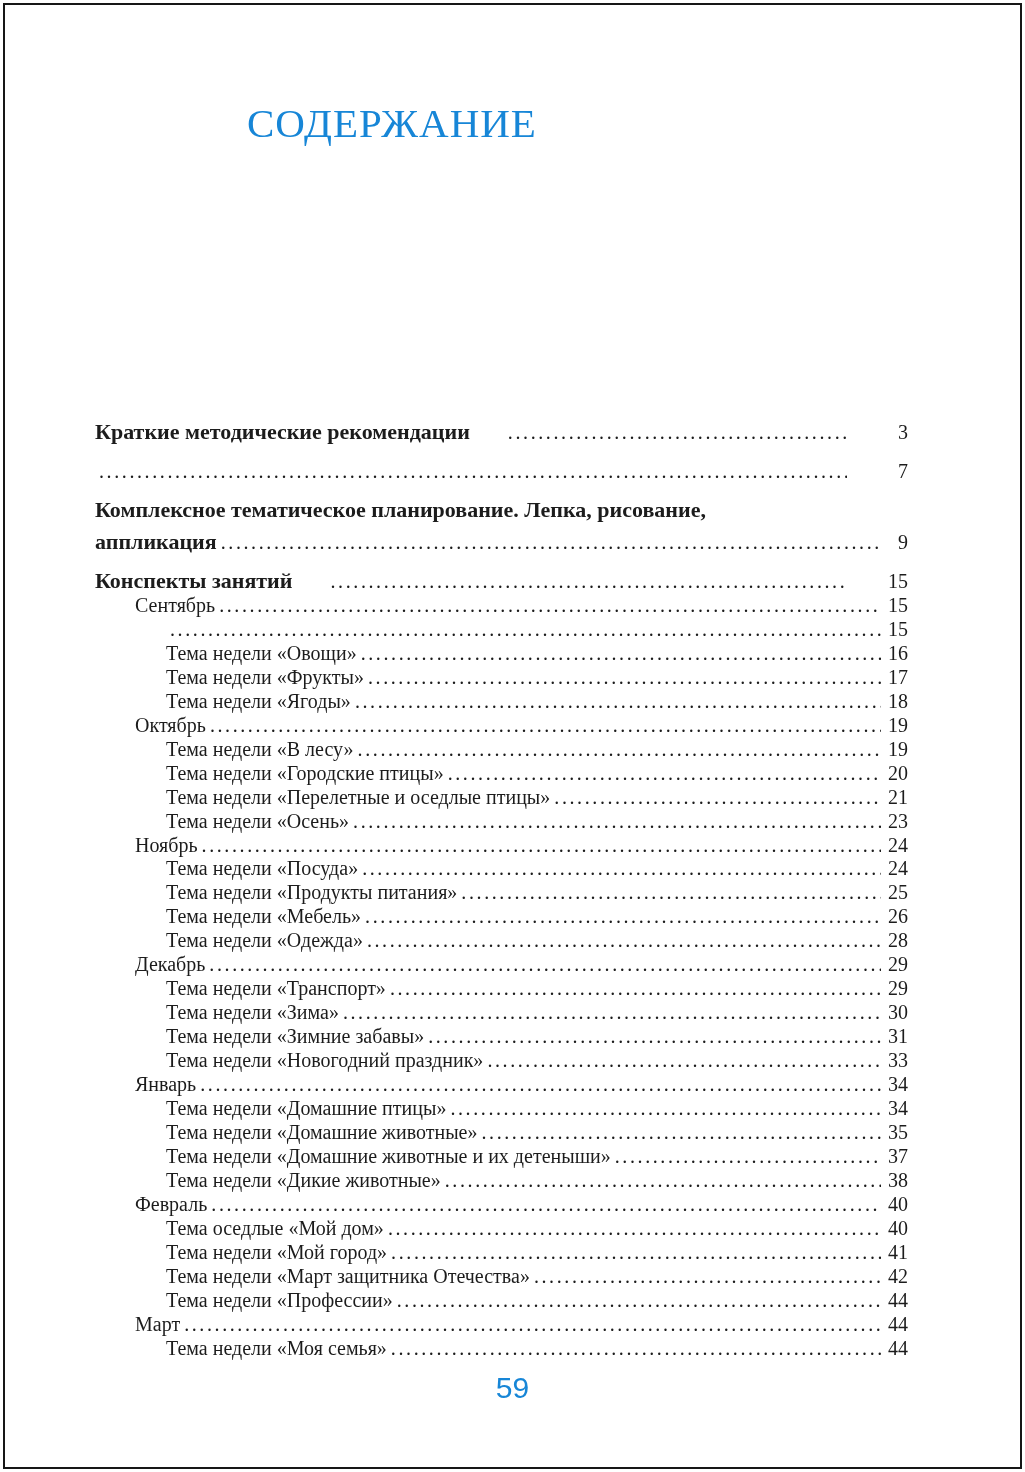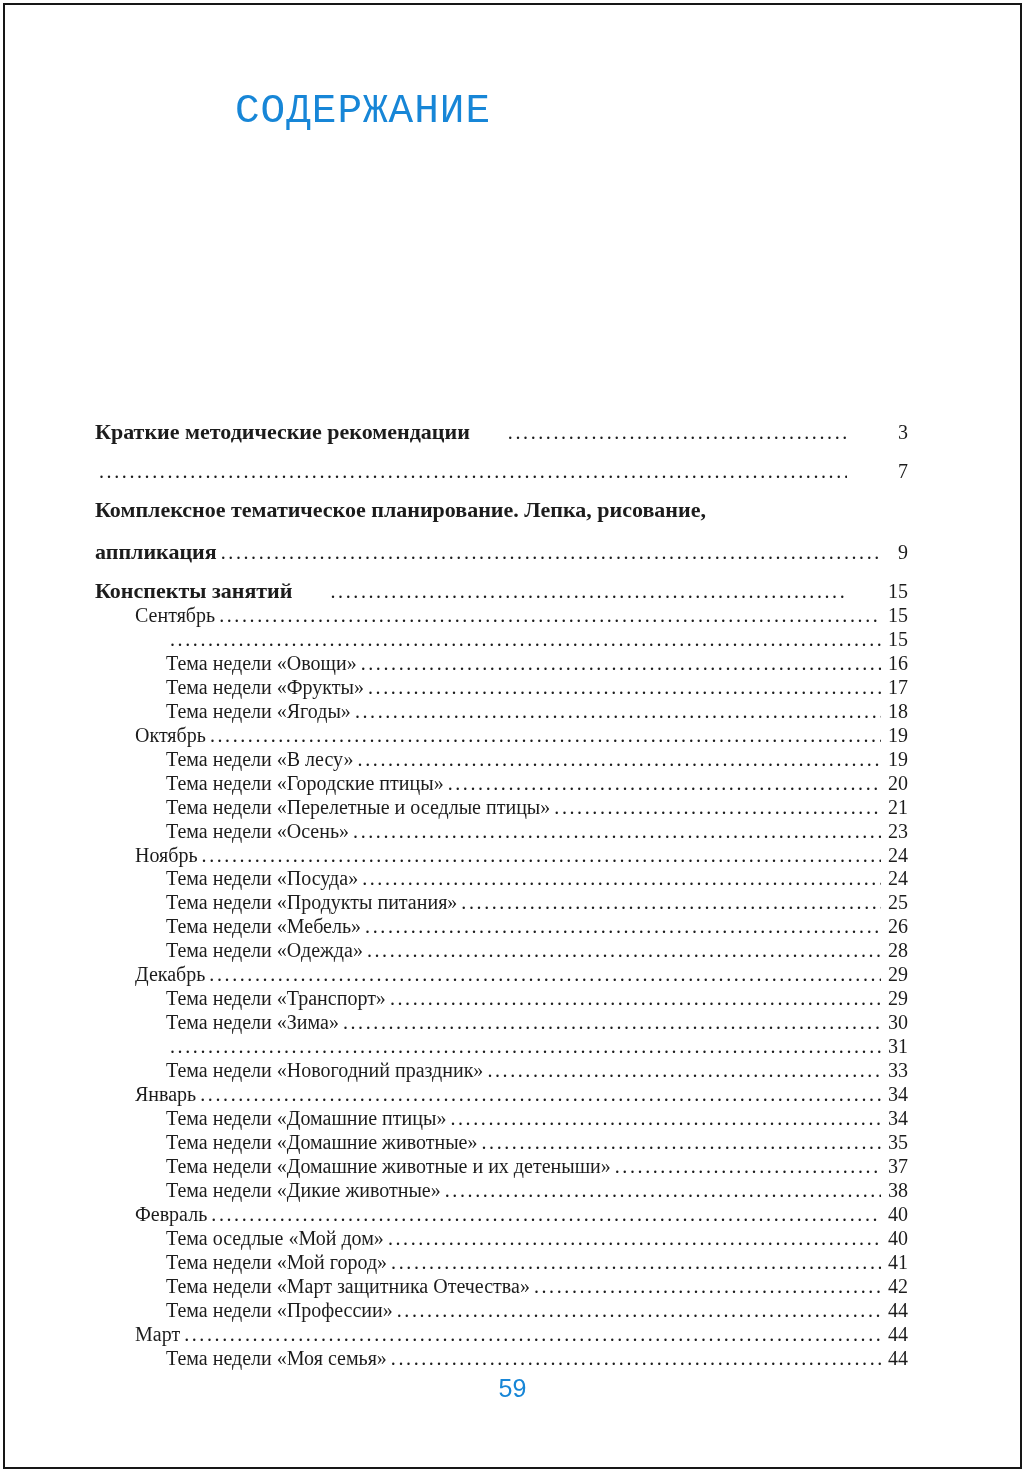--- a/index.html
+++ b/index.html
@@ -8,57 +8,57 @@
     font-family: "Liberation Serif", "DejaVu Serif", serif;
   }
   .sheet {
     position: absolute; inset: 0; background: #ffffff;
   }
   .frame {
     position: absolute; inset: 3px; border: 2px solid #161616;
     pointer-events: none;
   }
   .title {
-    position: absolute; left: 235px; top: 90px; margin: 0;
-    font-family: Liberation Mono, monospace;
+    position: absolute; left: 235px; top: 90px; margin: 12px;
+    font-family: Liberation Serif, serif;
     font-weight: normal; font-size: 41px; line-height: 42px;
     letter-spacing: 1px; color: var(--accent, #1786d7);
   }
   .toc {
     position: absolute; left: 95px; right: 117px; top: 419px;
     color: var(--ink, #1c1c1c);
   }
   .toc-row {
     display: flex; align-items: baseline;
     font-size: 20px; line-height: 23.95px; color: var(--ink, #1c1c1c);
   }
   .toc-row.lvl1 { padding-left: 40px; }
   .toc-row.lvl2 { padding-left: 71px; }
   .toc-row.bold {
     font-weight: bold; font-size: 22px; line-height: 26px; margin-top: 13px; gap: 34px;
   }
   .toc-row.bold:first-child { margin-top: 0; }
   .toc-row.two-line { display: block; }
   .toc-row.two-line .l1 { white-space: nowrap; }
-  .toc-row.two-line .l2 { display: flex; align-items: center; margin-top: 16px; }
+  .toc-row.two-line .l2 { display: flex; align-items: center; margin-top: 6px; }
   .toc-label { white-space: nowrap; }
   .toc-fill {
     flex: 1 1 auto; overflow: hidden; white-space: nowrap;
     margin: 0 3px 0 4px;
     font-weight: normal; font-size: 20px; letter-spacing: 2.6px;
     color: var(--ink, #1c1c1c);
   }
   .toc-page {
     flex: 0 0 auto; min-width: 24px; text-align: right;
     font-weight: normal; font-size: 20px;
   }
   .folio {
     position: absolute; top: 1374px; left: 0; right: 0; text-align: center;
     font-family: "Liberation Sans", "DejaVu Sans", sans-serif;
-    font-size: 25px; line-height: 28px; color: var(--accent, #1786d7);
+    font-size: 30px; line-height: 28px; color: var(--accent, #1786d7);
   }
 </style>
 </head>
 <body>
 
 <div class="sheet">
   <div class="frame"></div>
   <h1 class="title">СОДЕРЖАНИЕ</h1>
   <div class="toc" id="toc">
       <div class="toc-row lvl0 bold">
@@ -166,20 +166,21 @@
         <span class="toc-label">Тема недели «Транспорт»</span>
         <span class="toc-fill">....................................................................................................................................................................................................................................................................</span>
         <span class="toc-page">29</span>
       </div>
       <div class="toc-row lvl2">
         <span class="toc-label">Тема недели «Зима»</span>
         <span class="toc-fill">....................................................................................................................................................................................................................................................................</span>
         <span class="toc-page">30</span>
       </div>
       <div class="toc-row lvl2">
+        <span class="toc-label">Тема недели «Зимние забавы»</span>
         <span class="toc-fill">....................................................................................................................................................................................................................................................................</span>
         <span class="toc-page">31</span>
       </div>
       <div class="toc-row lvl2">
         <span class="toc-label">Тема недели «Новогодний праздник»</span>
         <span class="toc-fill">....................................................................................................................................................................................................................................................................</span>
         <span class="toc-page">33</span>
       </div>
       <div class="toc-row lvl1">
         <span class="toc-label">Январь</span>

